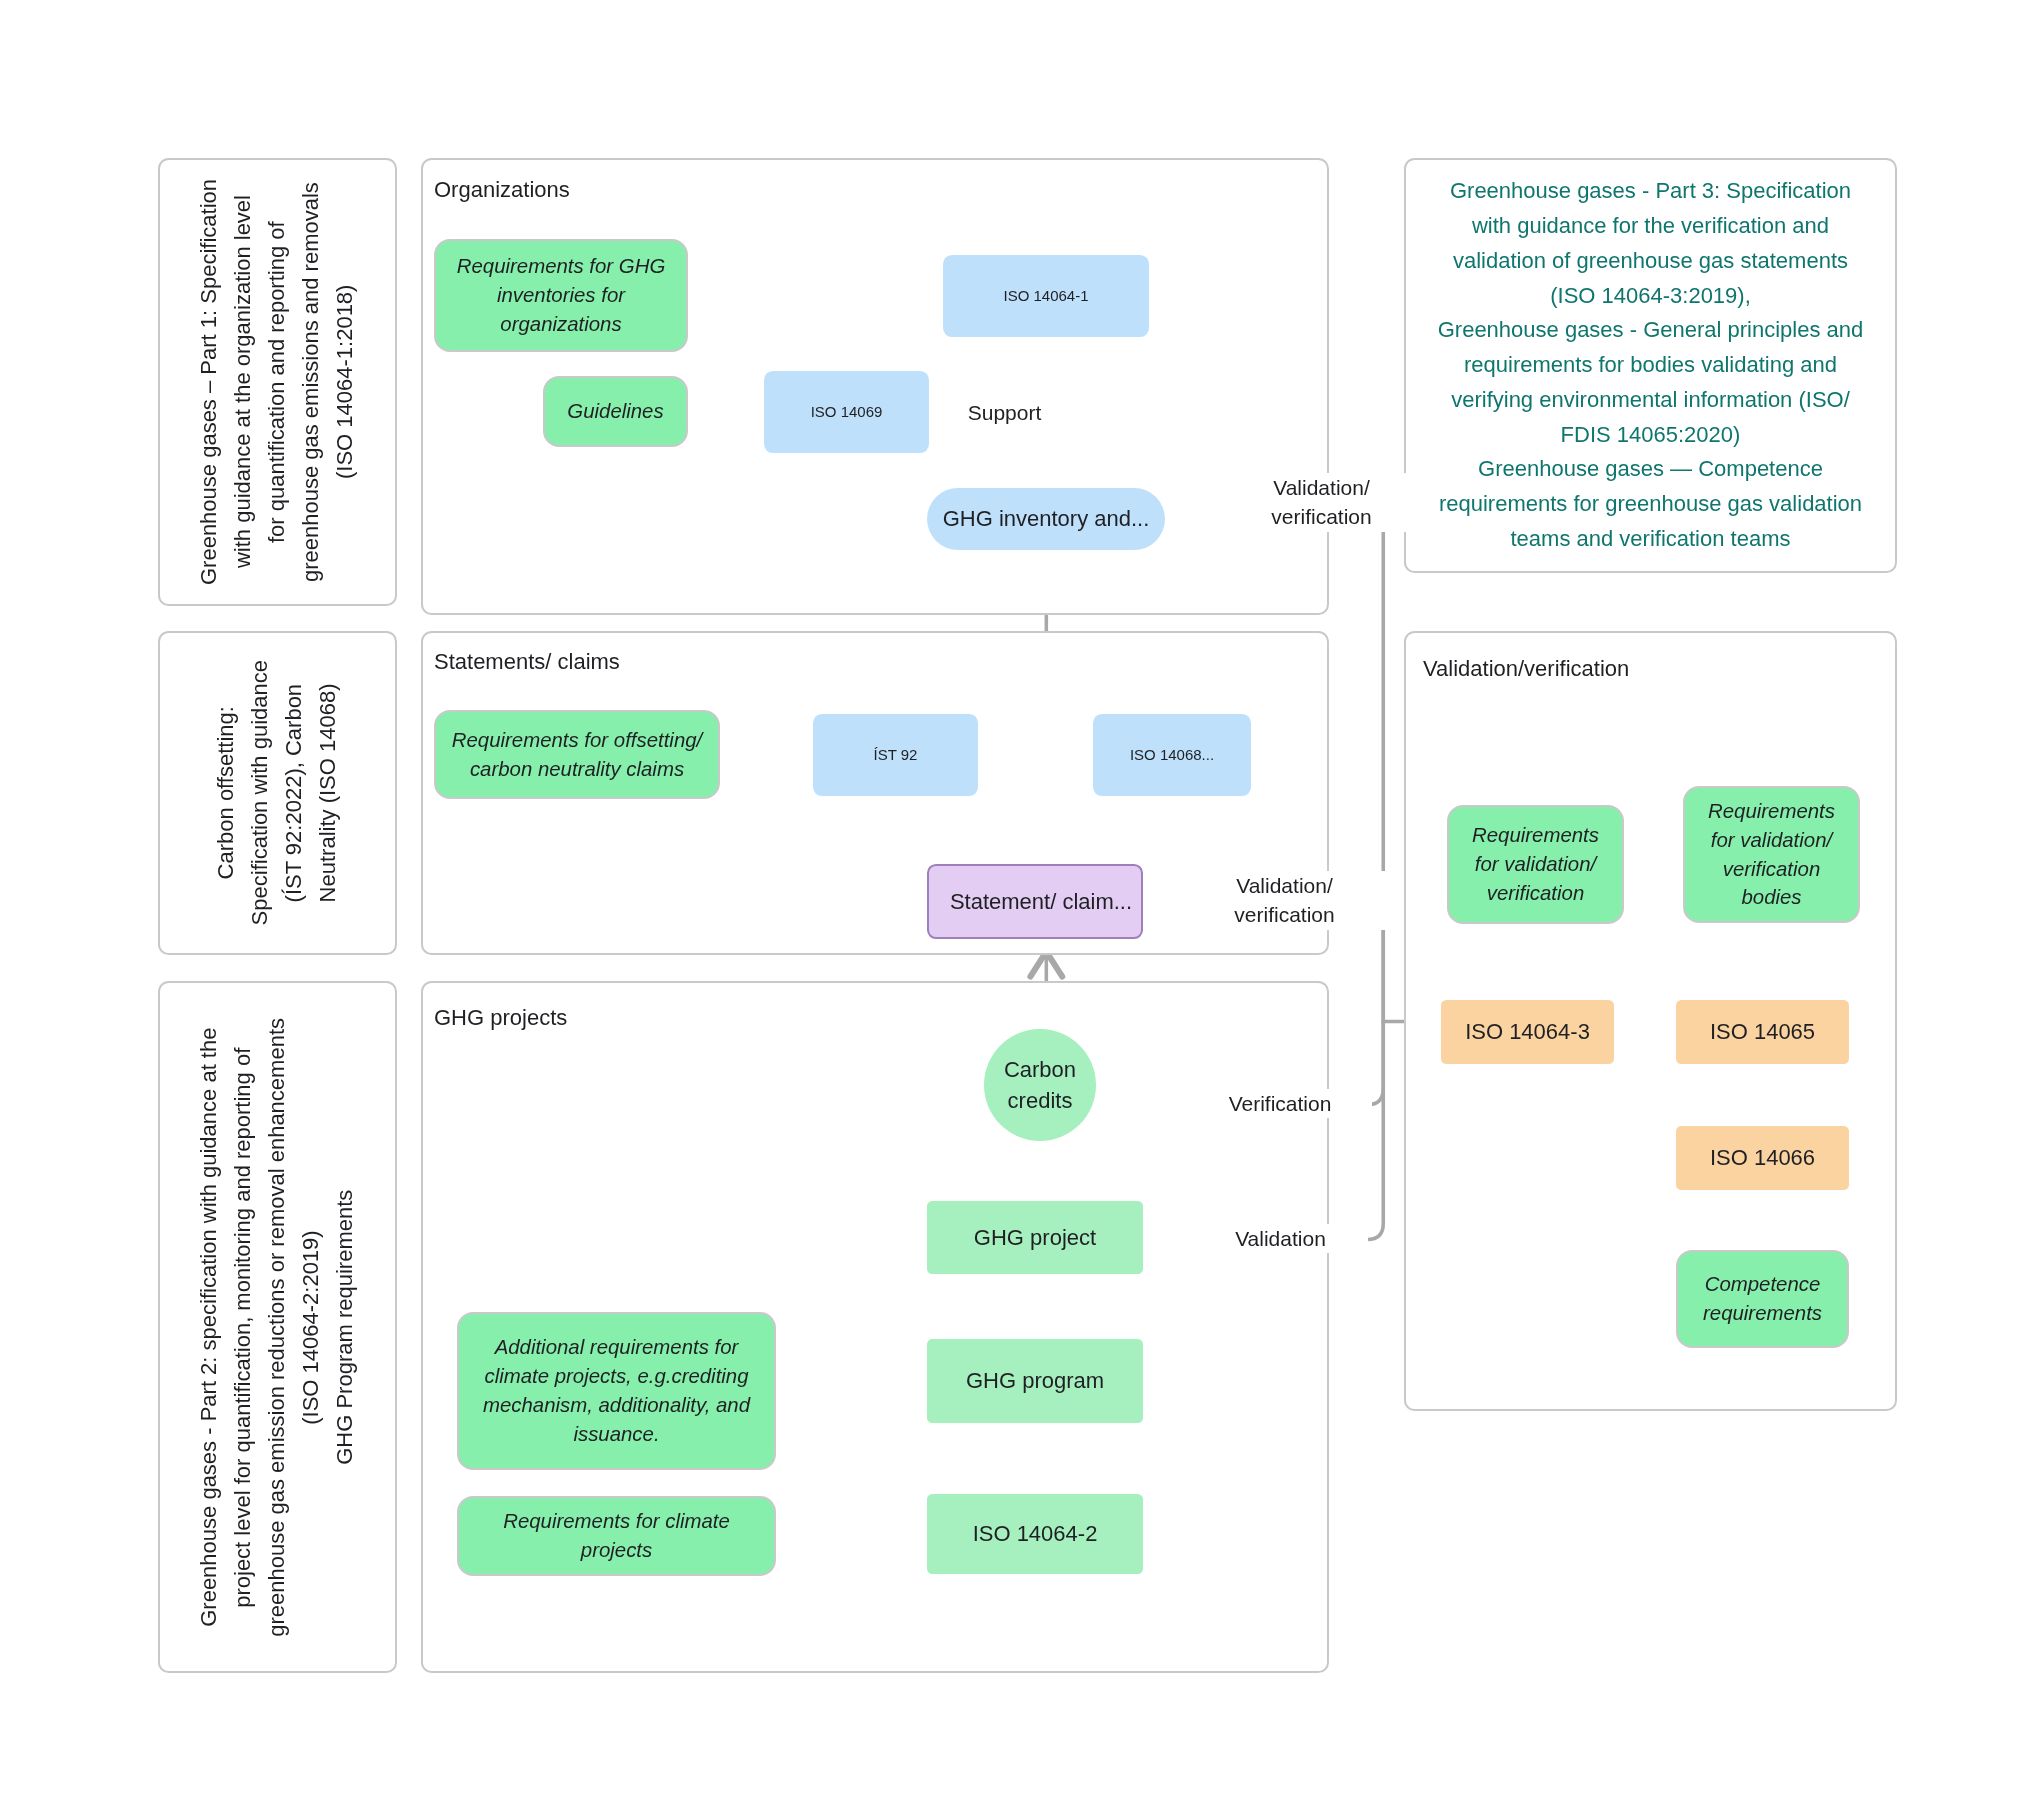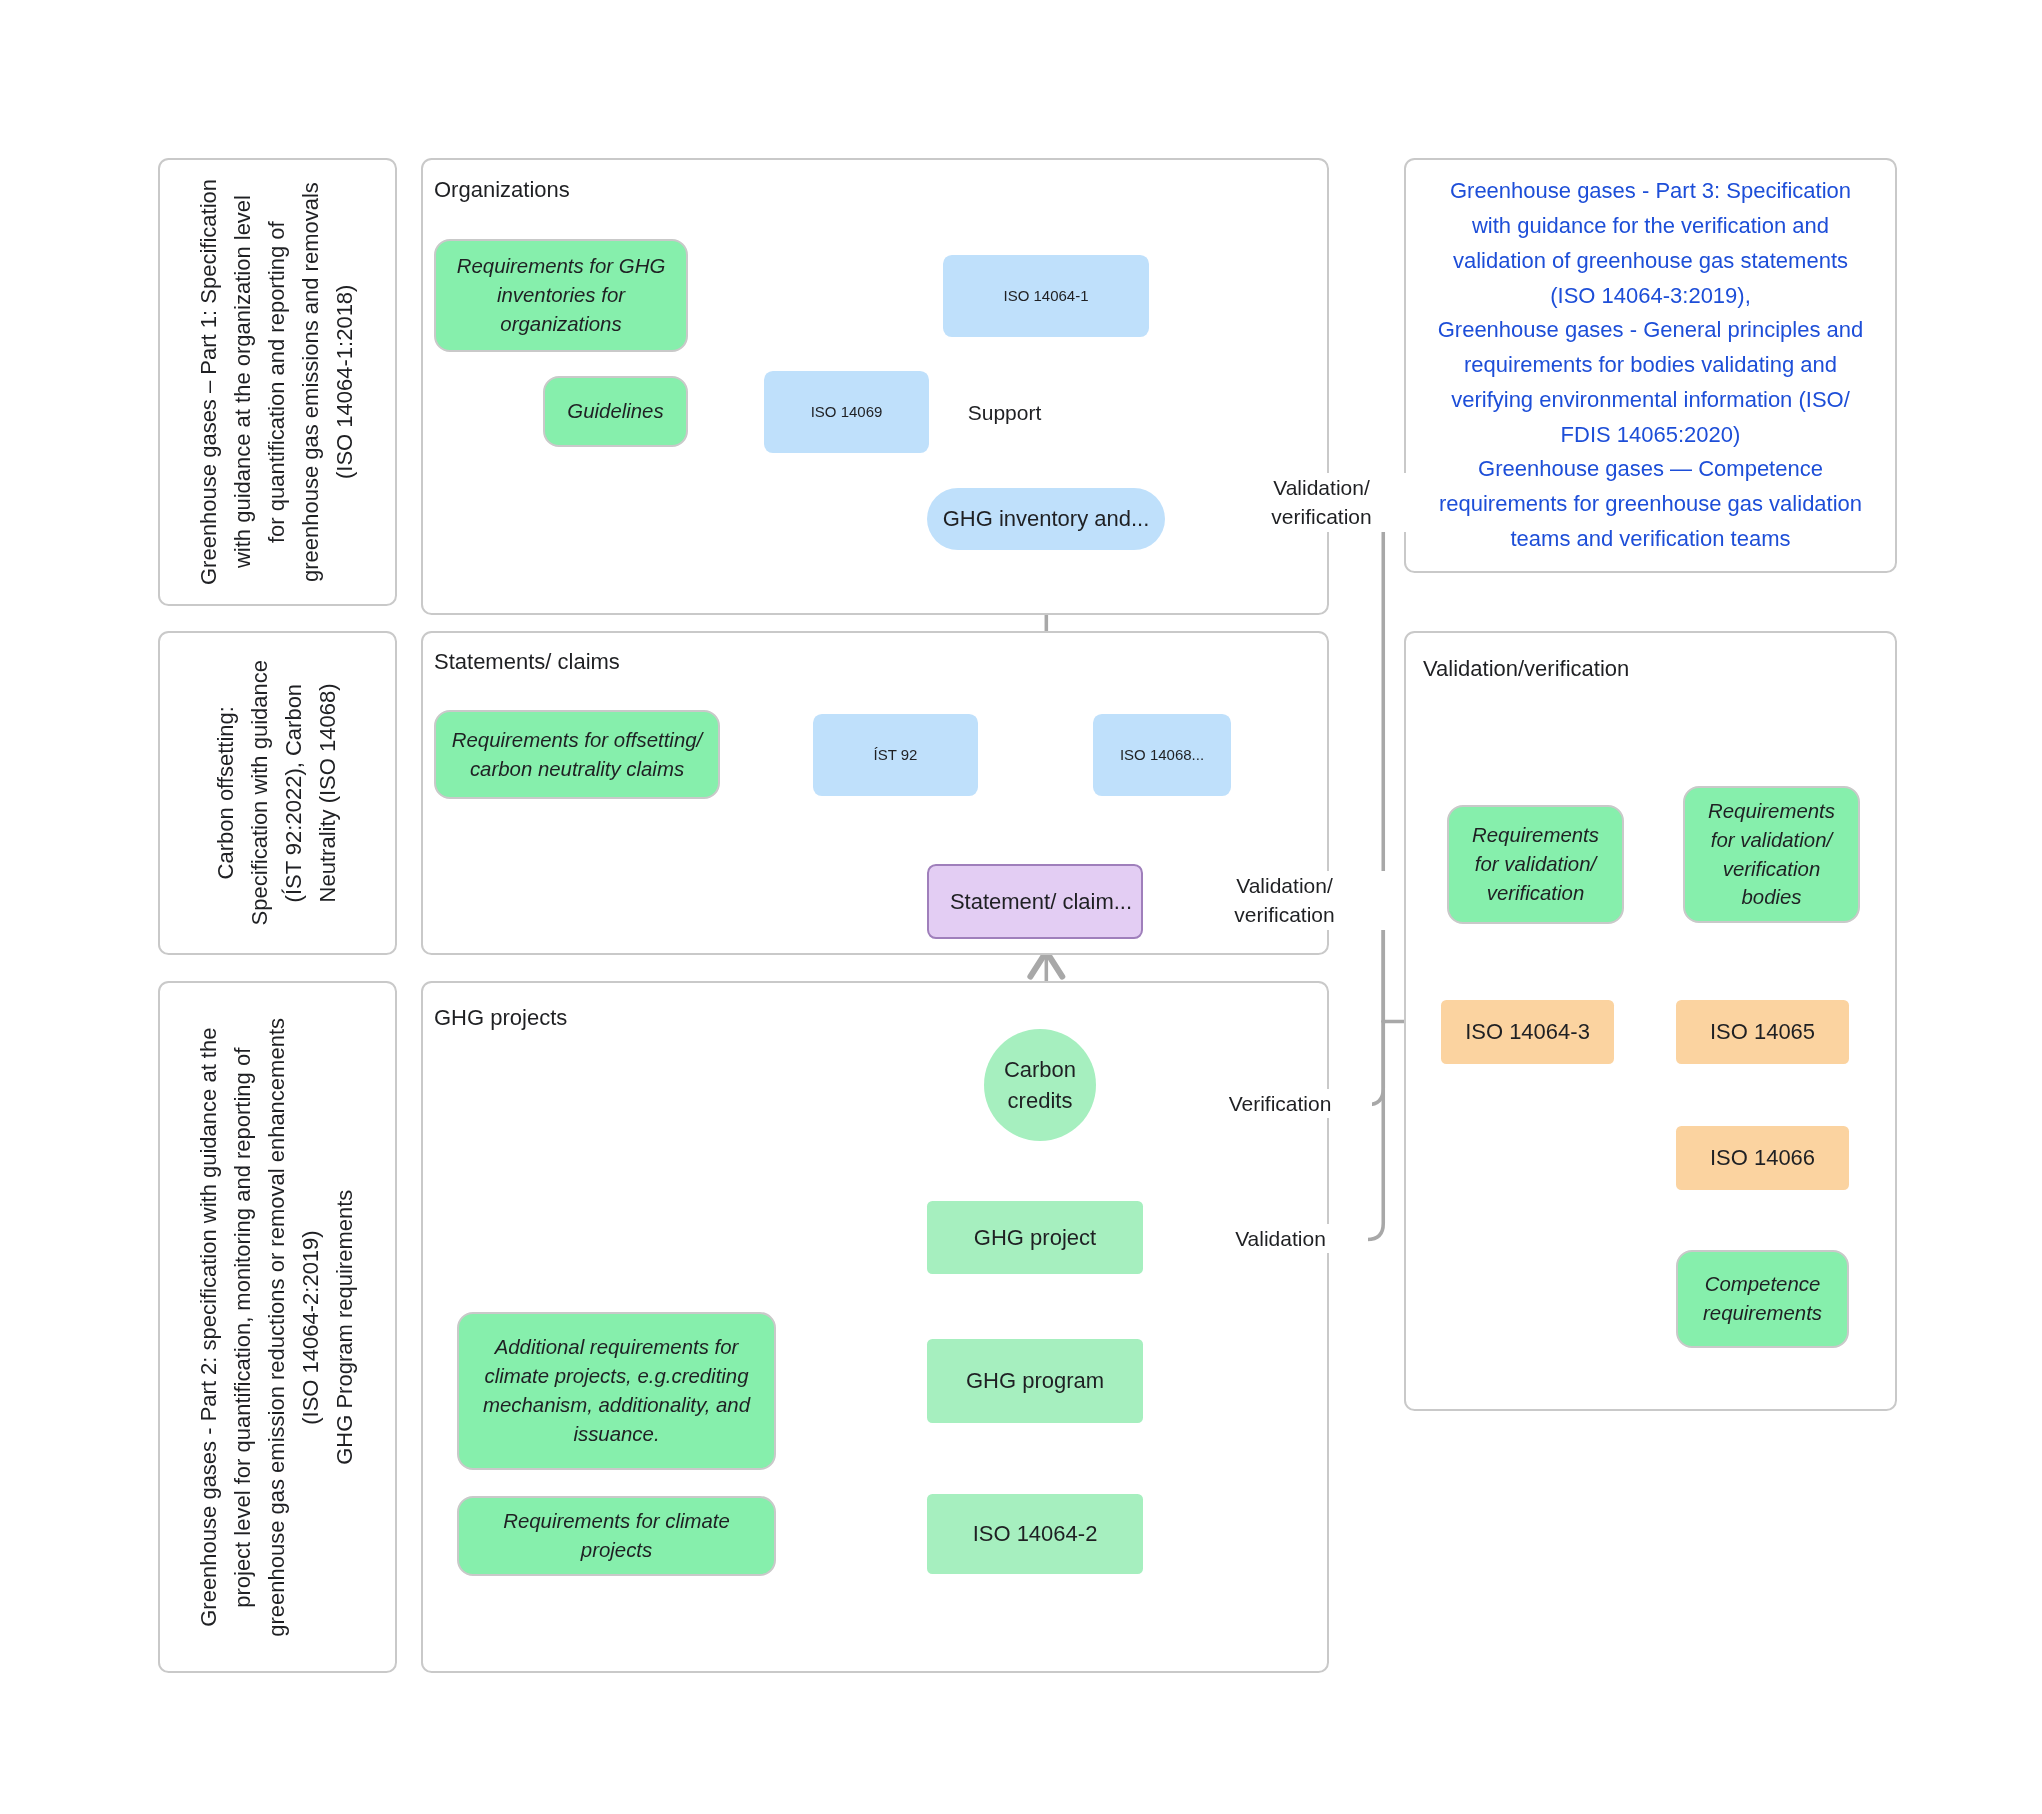--- a/index.html
+++ b/index.html
@@ -85,21 +85,21 @@
     background: #ffffff;
     display: flex;
     align-items: center;
     justify-content: center;
     padding: 17.7px 30px;
   }
   .info-text {
     font-size: 22px;
     line-height: 1.58;
     text-align: center;
-    color: #1d4ed8;
+    color: #0f766e;
     white-space: pre-line;
   }
 
   
   .req {
     border: 2.7px solid #c9c9c9;
     border-radius: 16px;
     background: #86efac;
     font-style: italic;
     font-size: 20.4px;
@@ -259,21 +259,21 @@
 
   <div class="node req" style="left:434px; top:710px; width:286px; height:89px;font-style:italic;">
     <span style="white-space:pre-line;">Requirements for offsetting/
 carbon neutrality claims</span>
   </div>
 
   <div class="node blue" style="left:813px; top:714px; width:165px; height:82px;">
     <span>ÍST 92</span>
   </div>
 
-  <div class="node blue" style="left:1093px; top:714px; width:138px; height:82px;">
+  <div class="node blue" style="left:1093px; top:714px; width:158px; height:82px;">
     <span>ISO 14068...</span>
   </div>
 
   <div class="node purple" style="left:927px; top:864px; width:216px; height:75px;padding-left:12px;">
     <span>Statement/ claim...</span>
   </div>
 
   <div class="edge-label" style="left:1179px; top:871px; width:204px; text-align:center;">Validation/
 verification</div>
 

